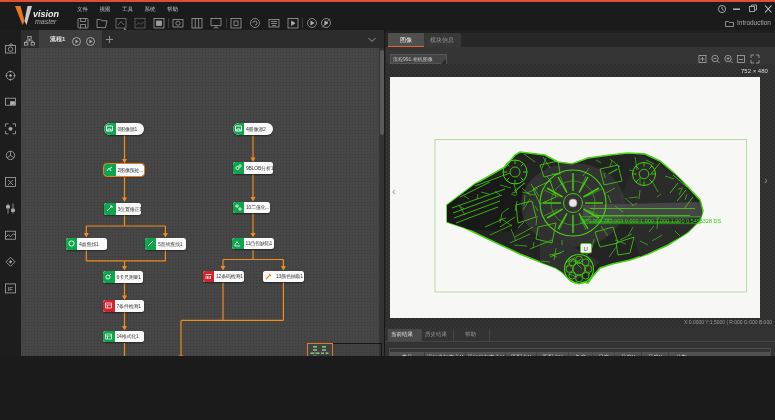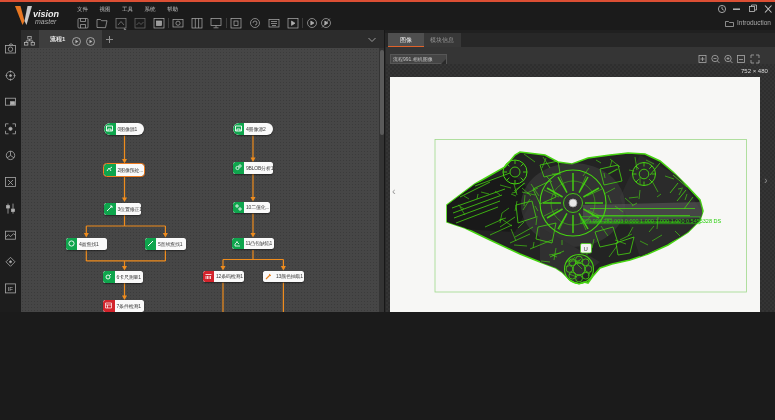--- a/index.html
+++ b/index.html
@@ -1,16 +1,16 @@
 <!DOCTYPE html>
 <html><head><meta charset="utf-8">
 <style>
 html,body{margin:0;padding:0;background:#1b1b1b;}
 *{box-sizing:border-box;}
-#app{position:relative;width:775px;height:312px;overflow:hidden;background:#1b1b1b;
+#app{position:relative;width:775px;height:356px;overflow:hidden;background:#1b1b1b;
  font-family:"Liberation Sans",sans-serif;padding-left:12px;-webkit-font-smoothing:antialiased;}
 .abs{position:absolute;}
 .txt{white-space:nowrap;line-height:1;}
 .node{position:absolute;height:11.5px;background:#fafafa;border-radius:2.5px;display:flex;align-items:center;box-shadow:0 1px 1.5px rgba(0,0,0,0.45);}
 .node .ni{width:11.5px;height:11.5px;border-radius:2.5px 0 0 2.5px;flex:none;background:#0fa54d;position:relative;}
 .node .nl{font-size:5px;color:#3c3c3c;padding:0 2px 0 2px;white-space:nowrap;letter-spacing:-0.2px;}
 .pill{border-radius:6px !important;height:12px;}
 .pill .ni{border-radius:6px 0 0 6px;height:12px;}
 .ni svg{position:absolute;left:2.2px;top:2.2px;}
 .red{background:#d3242c !important;}

